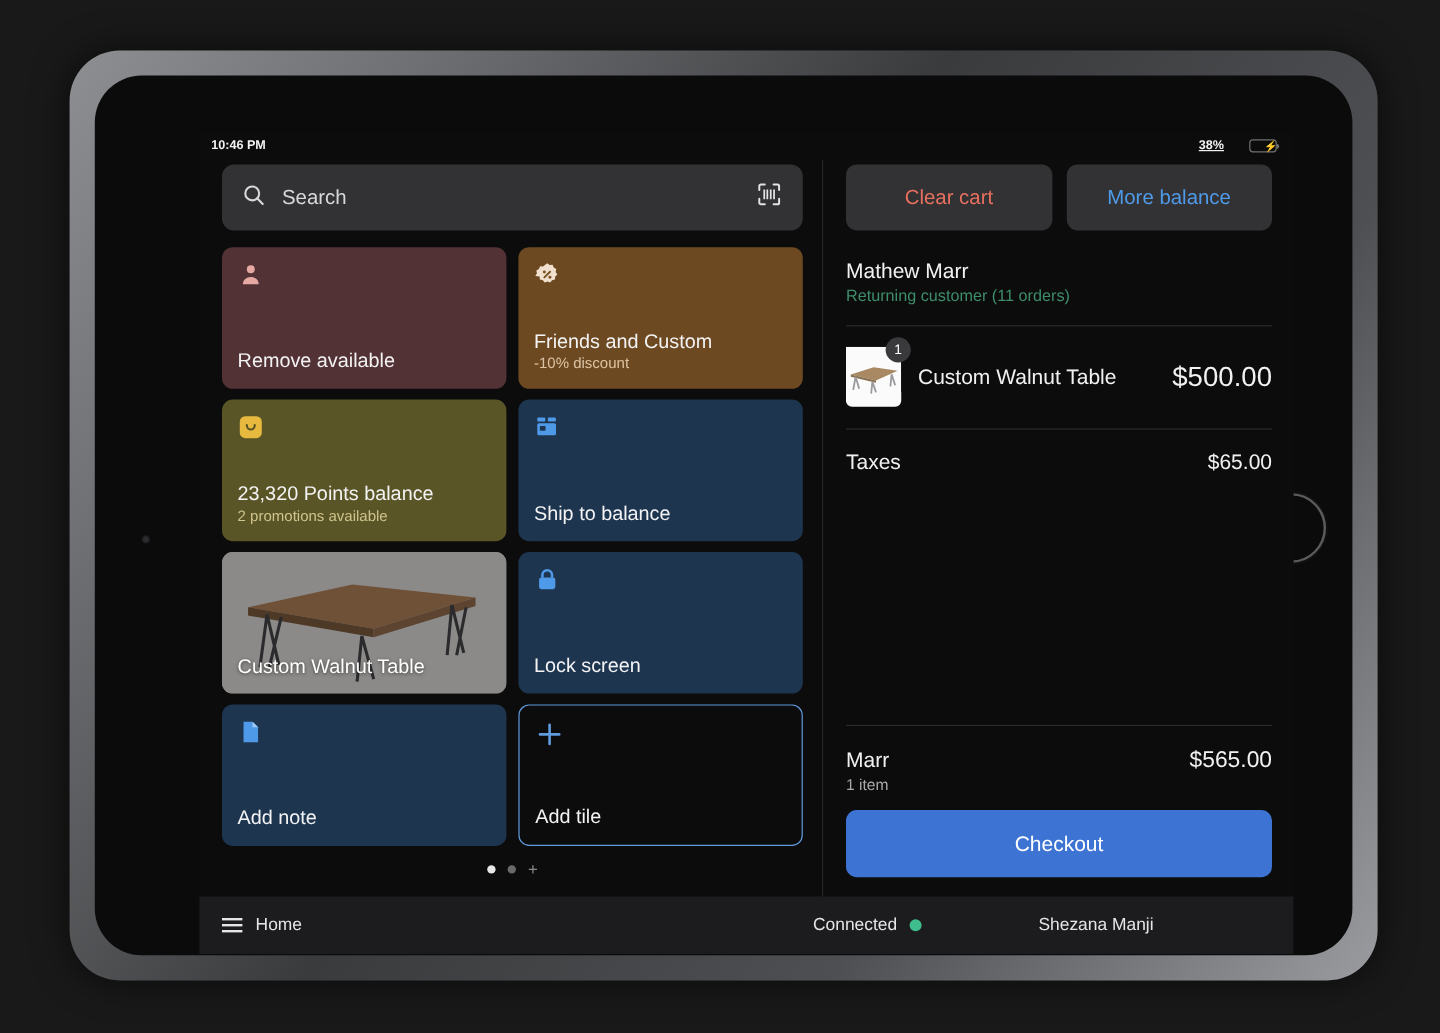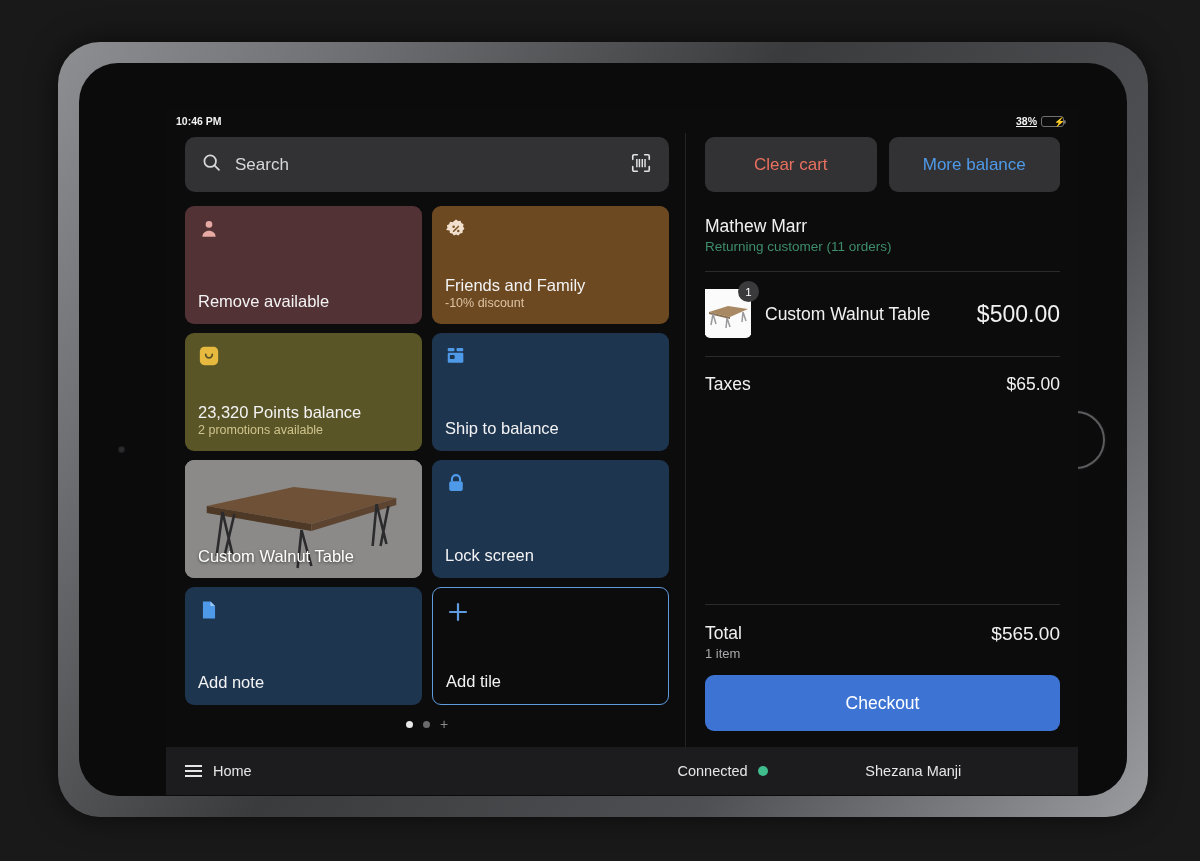--- a/index.html
+++ b/index.html
@@ -50,21 +50,21 @@
     display: flex; flex-direction: column;
   }
 
   
   #status-bar {
     height: 24px; flex: 0 0 24px;
     display: flex; align-items: center; justify-content: space-between;
     padding: 0 14px 0 10px;
     font-size: 10.5px; font-weight: bold; color: #f2f2f2;
   }
-  #status-right { display: flex; align-items: flex-end; gap: 4px; text-decoration: underline; }
+  #status-right { display: flex; align-items: flex-end; gap: 21px; text-decoration: underline; }
   .battery-shell {
     width: 23px; height: 11px; border: 1.2px solid #6f7170;
     border-radius: 3px; position: relative; padding: 1.2px;
   }
   .battery-shell::after {
     content: ""; position: absolute; right: -3.4px; top: 3px;
     width: 2px; height: 4px; border-radius: 0 2px 2px 0; background: #6f7170;
   }
   .battery-fill { height: 100%; background: #3fc35a; border-radius: 1.5px; }
   .bolt { position: absolute; left: 12px; top: 0px; font-size: 9px; color: #0c0c0d; line-height: 11px; }
@@ -265,21 +265,21 @@
                 <svg width="22" height="22" viewBox="0 0 24 24">
                   <path fill="#f0e0cd" d="M12 1.6l2.2 1.6 2.7-.3 1 2.5 2.4 1.3-.6 2.7 1.5 2.3-1.9 1.9-.2 2.7-2.7.6-1.7 2.1-2.5-1-2.5 1-1.7-2.1-2.7-.6-.2-2.7L1.2 13l1.5-2.3-.6-2.7 2.4-1.3 1-2.5 2.7.3z"></path>
                   <g stroke="#7a5224" stroke-width="1.7" stroke-linecap="round">
                       <line x1="9.4" y1="14.4" x2="14.6" y2="9.2"></line>
                     </g>
                   <circle cx="9.4" cy="9.5" r="1.35" fill="#7a5224"></circle>
                     <circle cx="14.5" cy="14.2" r="1.35" fill="#7a5224"></circle>
                 </svg>
               </span>
               <span class="tile-text">
-                <span class="tile-title">Friends and Family</span>
+                <span class="tile-title">Friends and Custom</span>
                 <span class="tile-sub" style="color:#dcc3a3">-10% discount</span>
               </span>
             </div>
 
             <div class="tile t-points">
               <span class="tile-icon">
                 <svg width="22" height="22" viewBox="0 0 24 24">
                   <rect x="2" y="2" width="20" height="20" rx="5" fill="#e8b93f"></rect>
                   <path d="M8.4 10.2c0 2.2 1.6 3.9 3.6 3.9s3.6-1.7 3.6-3.9" fill="none" stroke="#5a5527" stroke-width="2" stroke-linecap="round"></path>
                 </svg>
@@ -409,21 +409,21 @@
           <div id="taxes-row">
             <span class="tax-label">Taxes</span>
             <span class="tax-amt">$65.00</span>
           </div>
 
           <div id="cart-spacer"></div>
 
           <div id="totals-sep"></div>
           <div id="totals">
             <span>
-              <span id="total-label">Total</span>
+              <span id="total-label">Marr</span>
               <div id="total-items">1 item</div>
             </span>
             <span id="total-amount">$565.00</span>
           </div>
           <button id="checkout-btn">Checkout</button>
         </div>
       </div>
 
       <div id="bottom-bar">
         <span id="bb-left">

